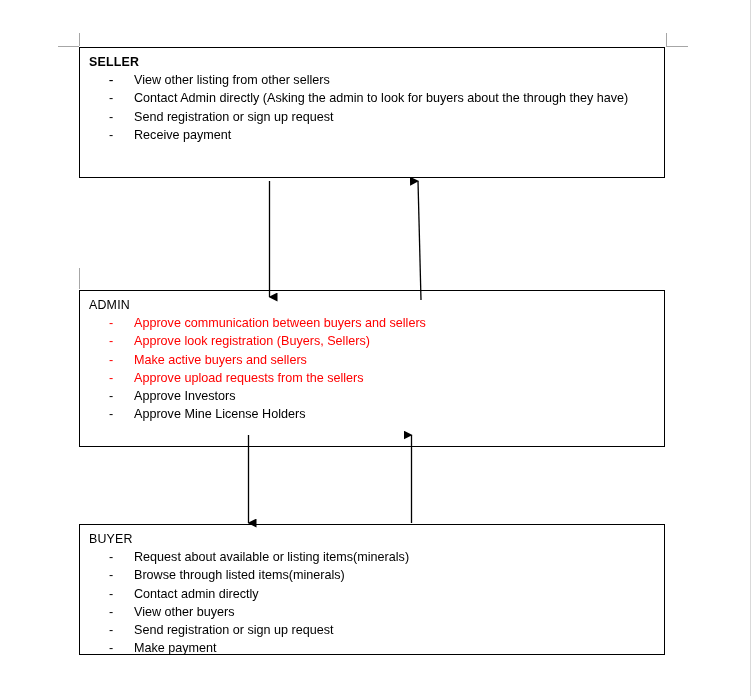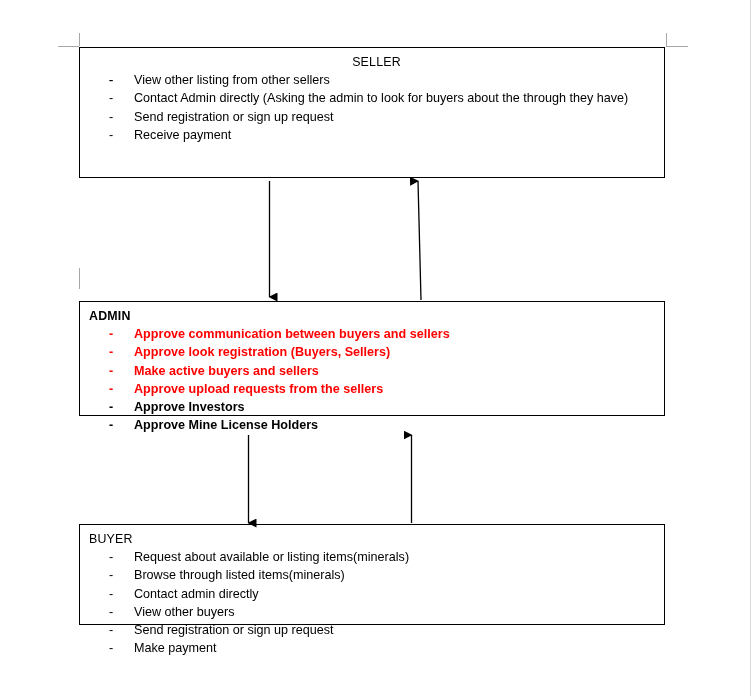--- a/index.html
+++ b/index.html
@@ -43,21 +43,21 @@
     background: #ffffff;
     padding: 6px 0 0 0;
   }
   .actor-title {
     font-size: 12.4px;
     line-height: 17px;
     padding-left: 9px;
     letter-spacing: 0.2px;
     white-space: nowrap;
   }
-  .actor-title.bold { font-weight: normal; text-align: center; }
+  .actor-title.bold { font-weight: bold; }
 
   .resp-list {
     list-style: none;
     margin: 0;
     padding: 0;
   }
   .resp-item {
     position: relative;
     font-size: 12.6px;
     line-height: 18.3px;
@@ -94,33 +94,33 @@
     <div class="actor-title bold">SELLER</div>
     <ul class="resp-list">
       <li class="resp-item"><span class="dash">-</span></li>
       <li class="resp-item"><span class="dash">-</span><span>View other listing from other sellers</span></li>
       <li class="resp-item"><span class="dash">-</span><span>Contact Admin directly (Asking the admin to look for buyers about the through they have)</span></li>
       <li class="resp-item"><span class="dash">-</span><span>Send registration or sign up request</span></li>
       <li class="resp-item"><span class="dash">-</span><span>Receive payment</span></li>
     </ul>
   </div>
 
-  <div class="actor-box" id="box-admin" style="top:301px; height:115px;font-weight:bold;">
+  <div class="actor-box" id="box-admin" style="top:290px; height:157px;">
     <div class="actor-title">ADMIN</div>
     <ul class="resp-list">
       <li class="resp-item red"><span class="dash">-</span><span>Approve communication between buyers and sellers</span></li>
       <li class="resp-item red"><span class="dash">-</span><span>Approve look registration (Buyers, Sellers)</span></li>
       <li class="resp-item red"><span class="dash">-</span><span>Make active buyers and sellers</span></li>
       <li class="resp-item red"><span class="dash">-</span><span>Approve upload requests from the sellers</span></li>
       <li class="resp-item"><span class="dash">-</span><span>Approve Investors</span></li>
       <li class="resp-item"><span class="dash">-</span><span>Approve Mine License Holders</span></li>
     </ul>
   </div>
 
-  <div class="actor-box" id="box-buyer" style="top:524px; height:101px;">
+  <div class="actor-box" id="box-buyer" style="top:524px; height:131px;">
     <div class="actor-title">BUYER</div>
     <ul class="resp-list">
       <li class="resp-item"><span class="dash">-</span><span>Request about available or listing items(minerals)</span></li>
       <li class="resp-item"><span class="dash">-</span><span>Browse through listed items(minerals)</span></li>
       <li class="resp-item"><span class="dash">-</span><span>Contact admin directly</span></li>
       <li class="resp-item"><span class="dash">-</span><span>View other buyers</span></li>
       <li class="resp-item"><span class="dash">-</span><span>Send registration or sign up request</span></li>
       <li class="resp-item"><span class="dash">-</span><span>Make payment</span></li>
     </ul>
   </div>

